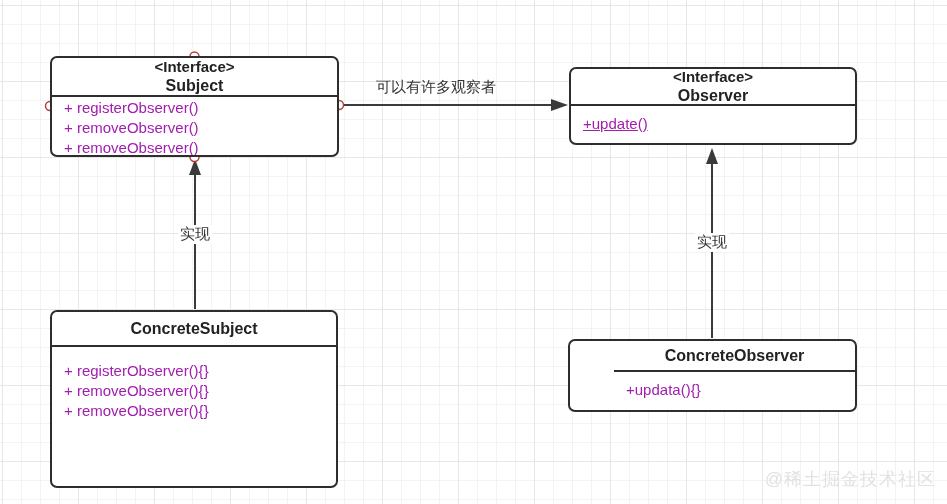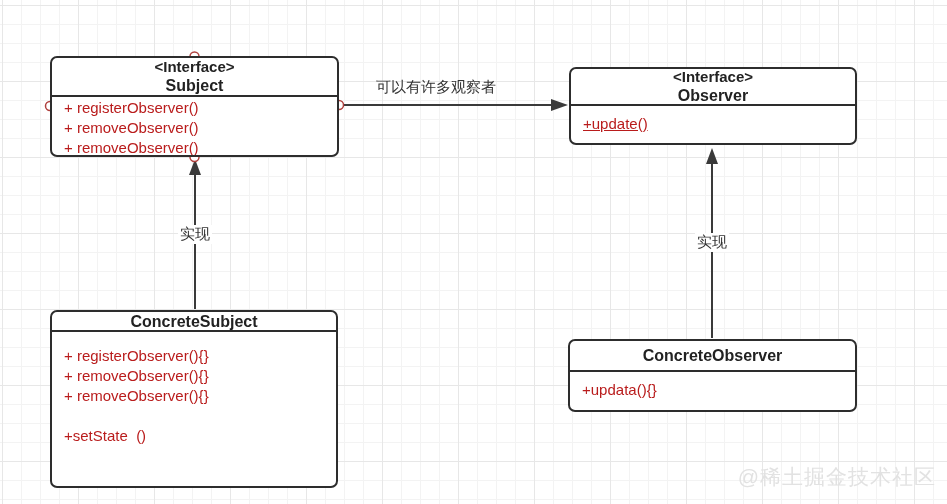--- a/index.html
+++ b/index.html
@@ -43,21 +43,21 @@
     color: #222222;
     display: flex;
     flex-direction: column;
     justify-content: center;
   }
   .uml-header .stereotype { font-size: 15px; line-height: 18px; }
   .uml-header .class-name { font-size: 16px; line-height: 19px; }
   .uml-body {
     box-sizing: border-box;
     padding: 1px 6px 0 12px;
-    color: #b91c1c;
+    color: #a21caf;
   }
   .member {
     font-size: 15px;
     height: 20px;
     line-height: 20px;
     white-space: pre;
   }
 
   .edge-label {
     position: absolute;
@@ -69,21 +69,21 @@
     background: #ffffff;
     padding: 0 2px;
     transform: translateX(-50%);
     font-family: Liberation Serif, serif;
   }
 
   .watermark {
     position: absolute;
     right: 11px;
     bottom: 13px;
-    font-size: 21px;
+    font-size: 18px;
     letter-spacing: 1px;
     color: #e2e2e2;
     user-select: none;
   }
 </style>
 </head>
 <body>
 
 <div class="canvas">
 
@@ -126,33 +126,32 @@
     <div class="uml-header" style="height:37px;">
       <div class="stereotype">&lt;Interface&gt;</div>
       <div class="class-name">Observer</div>
     </div>
     <div class="uml-body" style="padding-top:8px;text-decoration:underline;">
       <div class="member">+update()</div>
     </div>
   </div>
 
   <div class="uml-box" style="left:50px; top:310px; width:288px; height:178px;">
-    <div class="uml-header" style="height:20px;">
+    <div class="uml-header" style="height:35px;">
       <div class="class-name">ConcreteSubject</div>
     </div>
     <div class="uml-body" style="padding-top:14px;">
       <div class="member">+ registerObserver(){}</div>
       <div class="member">+ removeObserver(){}</div>
       <div class="member">+ removeObserver(){}</div>
       <div class="member"></div>
-      <div class="member">+setState  ()</div>
     </div>
   </div>
 
-  <div class="uml-box" style="left:568px; top:339px; width:289px; height:73px;">
+  <div class="uml-box" style="left:568px; top:339px; width:289px; height:73px;padding-left:44px;">
     <div class="uml-header" style="height:31px;">
       <div class="class-name">ConcreteObserver</div>
     </div>
     <div class="uml-body" style="padding-top:8px;">
       <div class="member">+updata(){}</div>
     </div>
   </div>
 
   <div class="edge-label" style="left:376px; top:78px;">可以有许多观察者</div>
   <div class="edge-label on-line" style="left:195px; top:225px;">实现</div>

